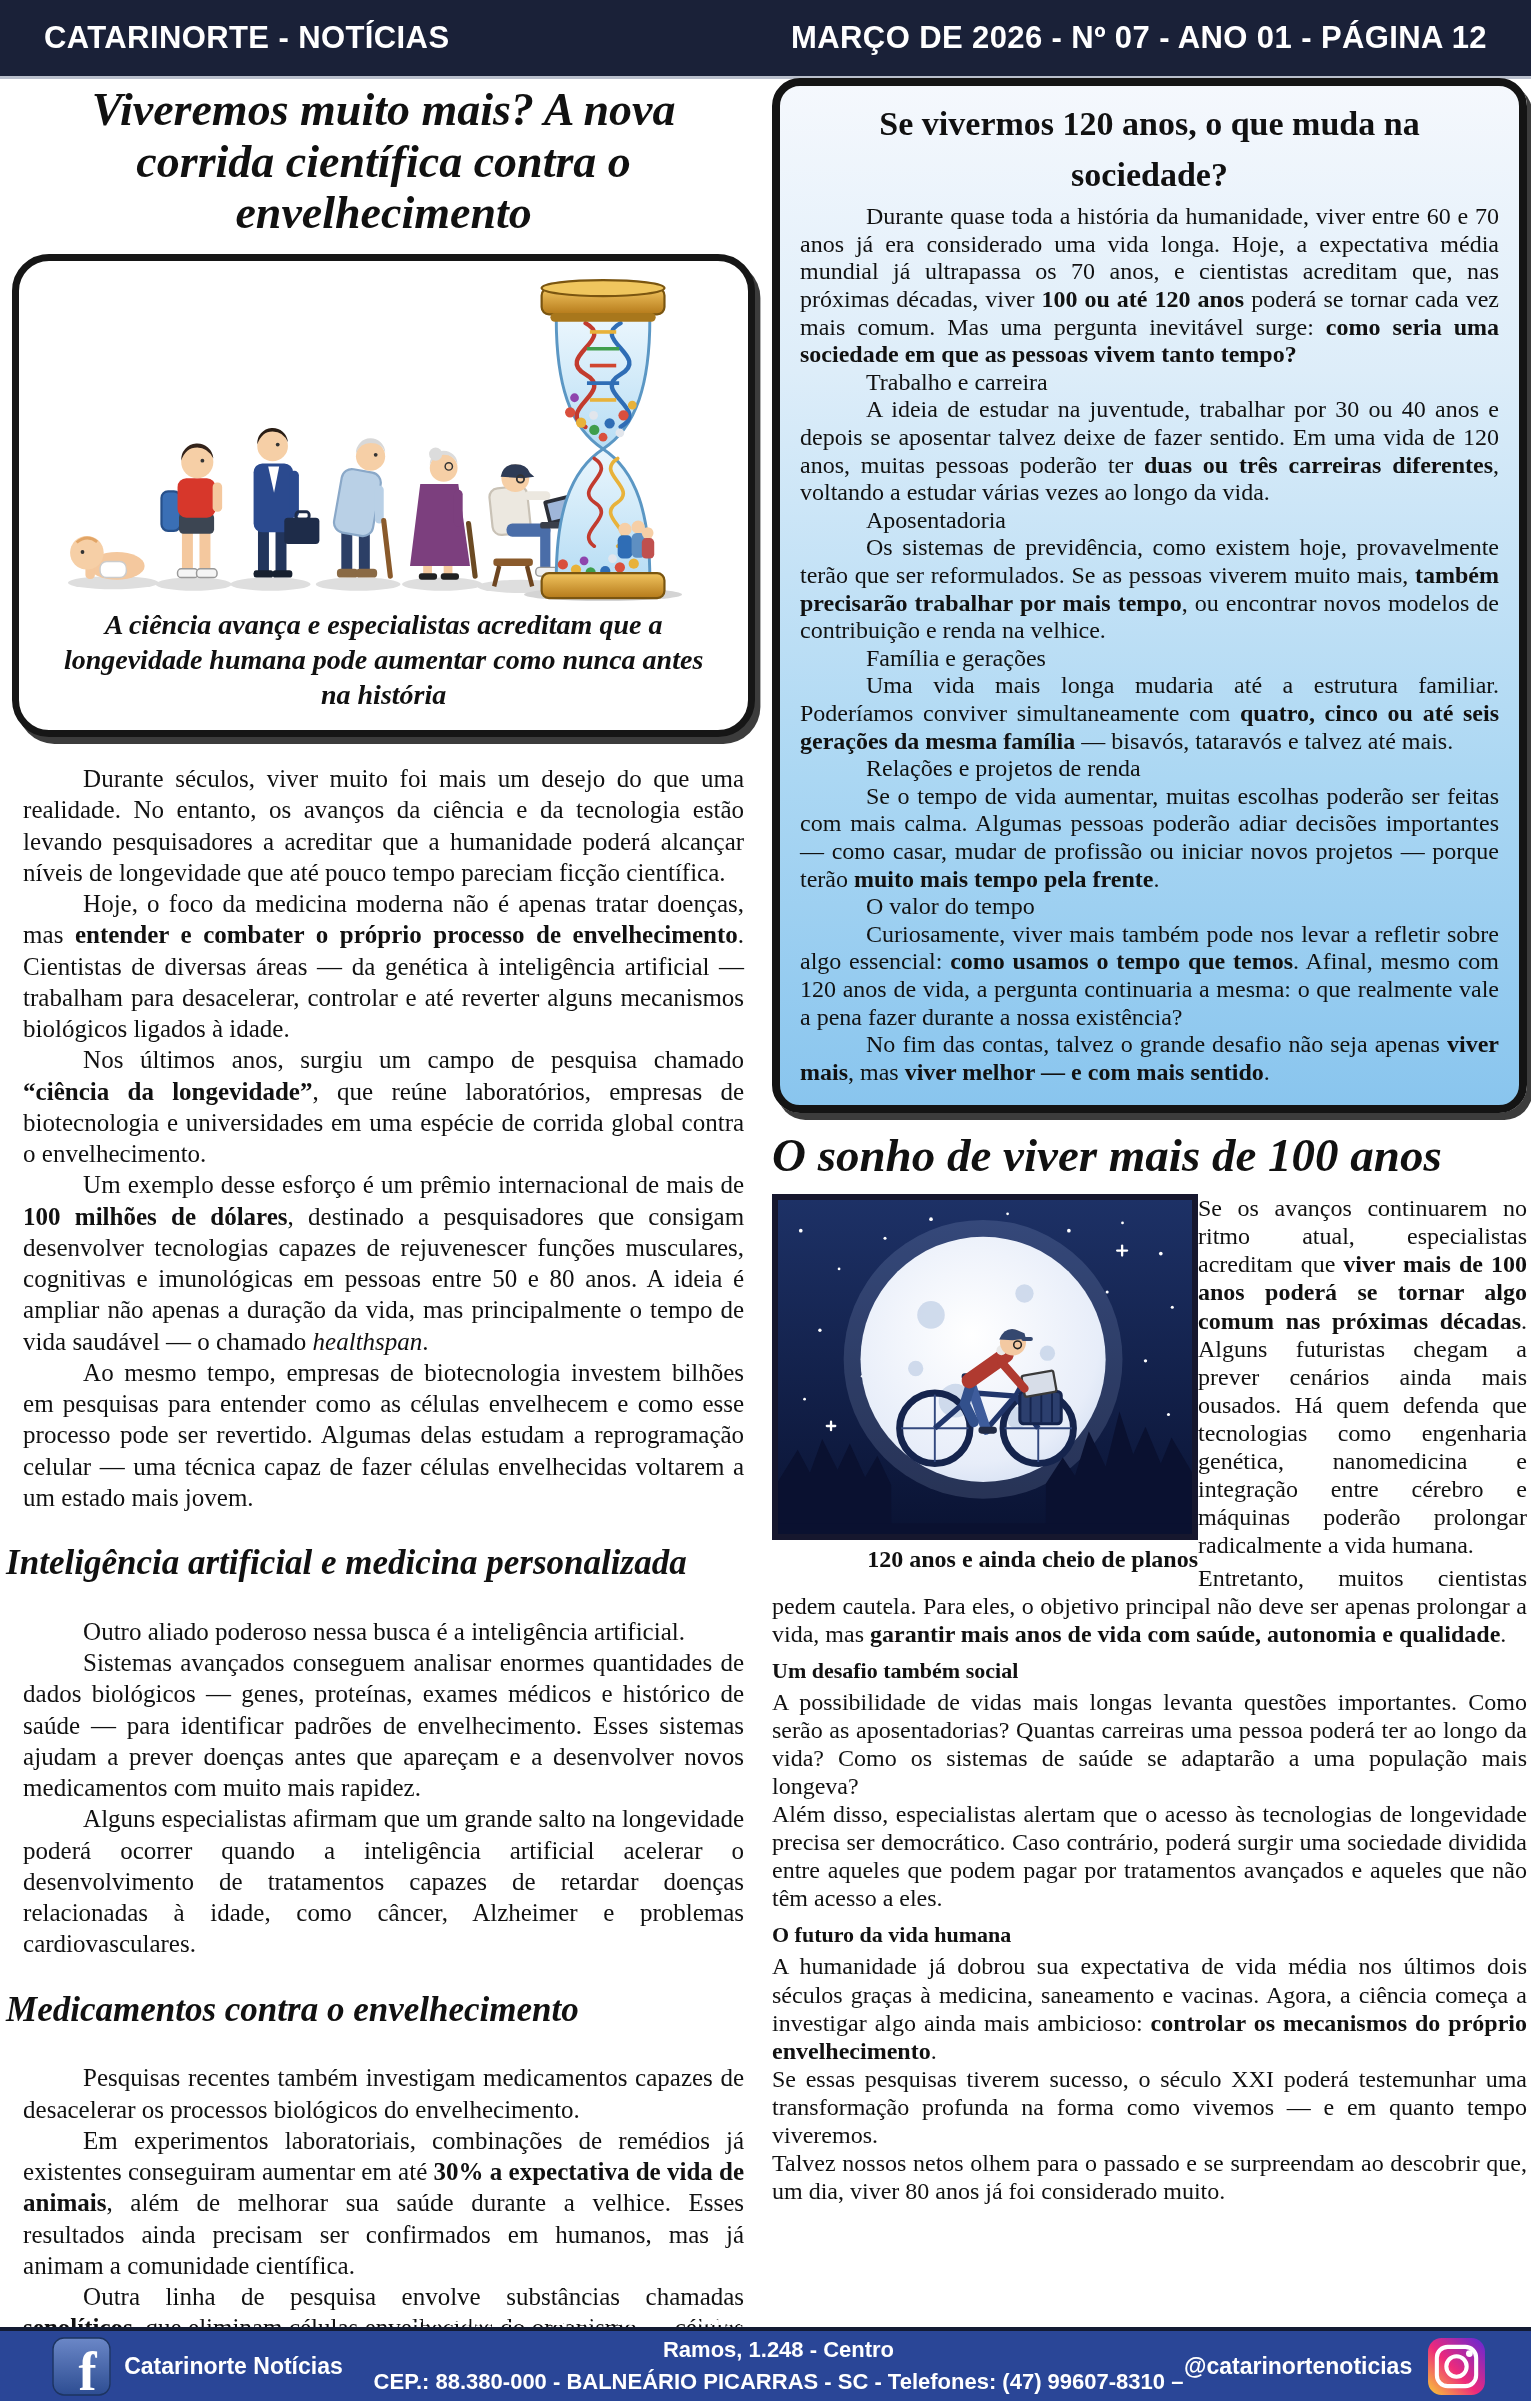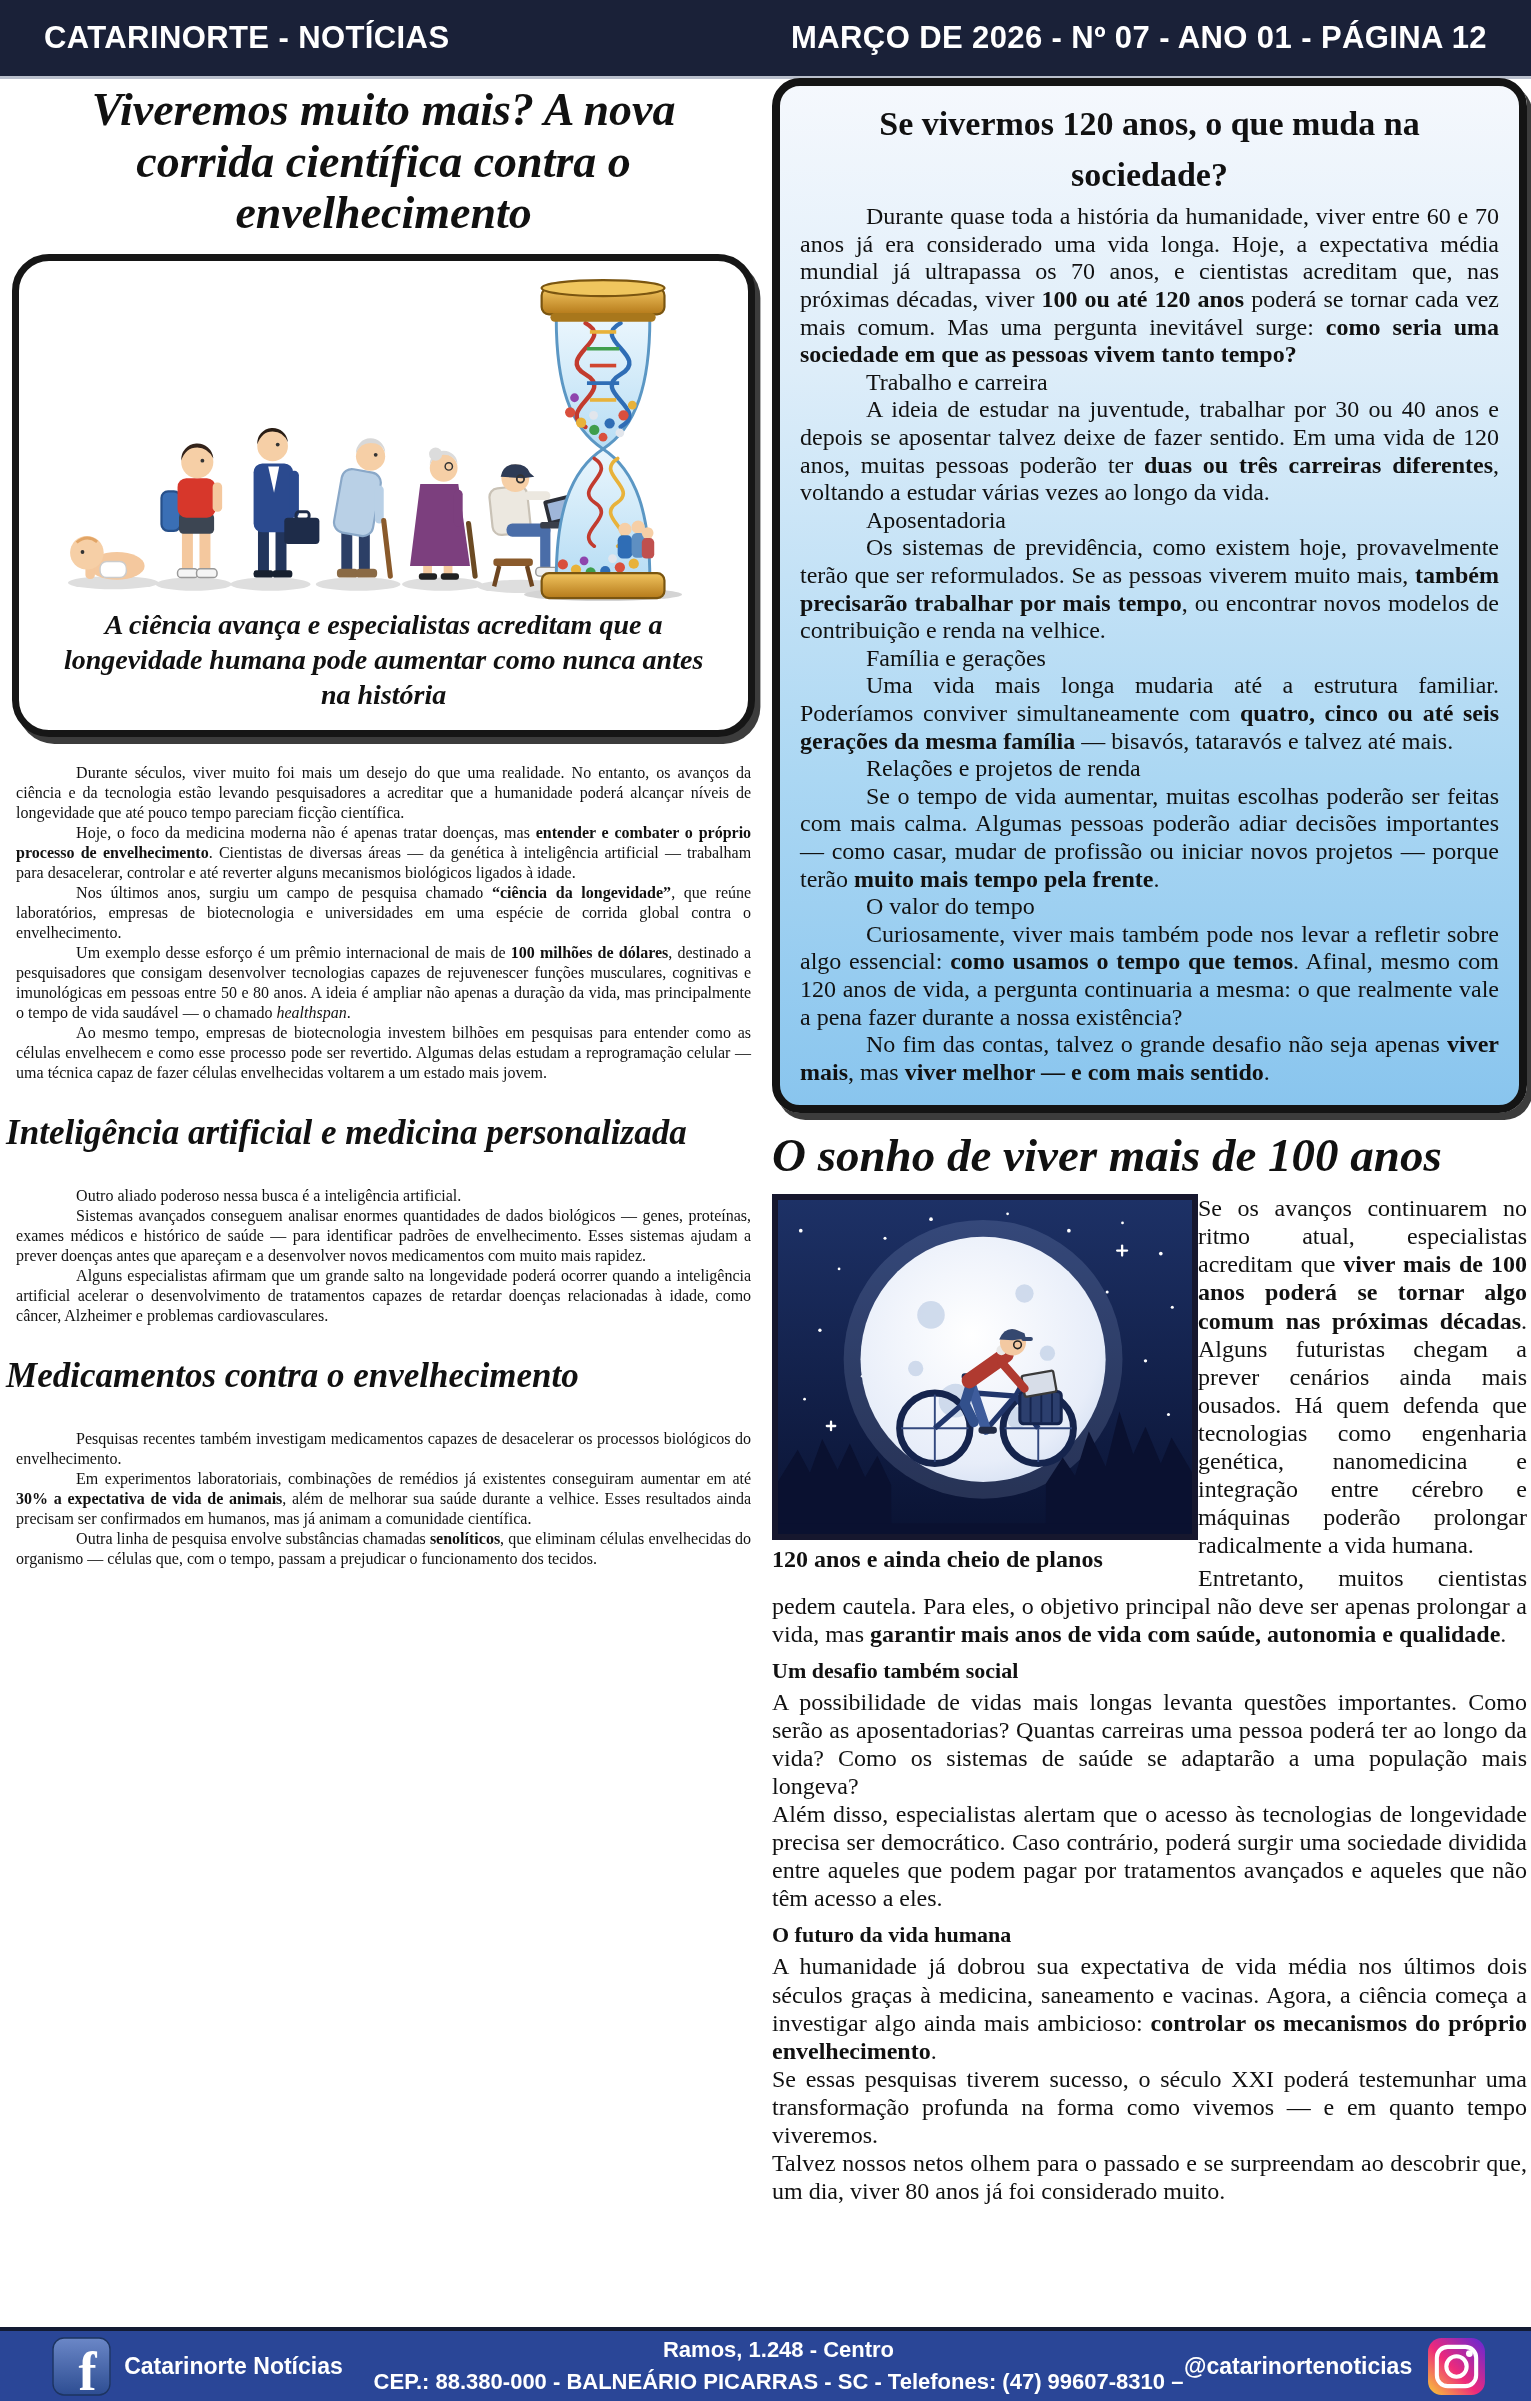--- a/index.html
+++ b/index.html
@@ -17,39 +17,39 @@
   .col-right{position:absolute;left:772px;top:78px;width:755px;}
 
   h1.headline{font-style:italic;font-weight:700;font-size:46px;line-height:1.12;
               text-align:center;margin:9.2px 18.4px 15.3px;}
   .artbox{margin:3.1px 6.1px 0;border:7.7px solid #161616;border-radius:37px;
           box-shadow:5.4px 6.9px 0 #3c3c3c;padding:10.7px 7.7px 6.1px;background:#fff;}
   .artbox svg{display:block;width:100%;height:329px;}
   .artcaption{font-weight:700;font-style:italic;font-size:28px;line-height:1.25;
               text-align:center;margin:6.1px 20px 12.2px;}
 
-  .col-left p{font-size:16px;line-height:1.25;text-align:justify;margin:0 10px;}
+  .col-left p{font-size:25px;line-height:1.25;text-align:justify;margin:0 17px;}
   .col-left p.ind{text-indent:60px;}
   .col-left p.first{margin-top:26px;}
   h2.lheading{font-style:italic;font-weight:700;font-size:35px;margin:32px 0 34px;line-height:1.05;}
 
   
   .bluebox{border:8.4px solid #141414;border-radius:28px;box-shadow:5.4px 6.9px 0 #3c3c3c;
            background:linear-gradient(180deg,#f5f8fd 0%,#ddedf9 28%,#abd7f3 68%,#89c5ee 100%);
            padding:6.1px 20px 18.4px;box-sizing:border-box;}
   .boxtitle{font-weight:700;font-size:34px;text-align:center;line-height:1.5;margin:6.1px 27.6px 3.1px;}
   .bluebox p{font-size:24px;line-height:1.15;text-align:justify;margin:0;}
   .bluebox p.ind{text-indent:66px;}
 
   h1.dream{font-style:italic;font-weight:700;font-size:47px;line-height:1.05;margin:18.4px 0 13.8px;}
 
   .moonfig{float:left;width:426px;margin:3.1px 13.8px 3.1px 0;}
   .moonframe{border:6.1px solid #16172e;background:#0c1838;}
   .moonframe svg{display:block;width:100%;height:334px;}
-  .mooncaption{font-weight:700;font-size:24px;text-align:left;margin-top:6.1px;}
+  .mooncaption{font-weight:700;font-size:24px;text-align:right;margin-top:6.1px;}
 
   .dreambody p{font-size:24px;line-height:1.17;text-align:justify;margin:0;}
   .dreambody p.gap{margin-top:4.6px;}
   h2.rheading{font-weight:700;font-size:22px;margin:10.7px 0 6.1px;line-height:1.05;}
 
   
   .footer{position:absolute;left:0;right:0;bottom:0;height:74px;background:#2a4697;
           border-top:4.6px solid #131b33;box-sizing:border-box;display:flex;align-items:center;
           font-family:"Liberation Sans",sans-serif;color:#fff;font-weight:700;}
   .fleft{display:flex;align-items:center;gap:12.2px;margin-left:51px;width:322px;flex:none;}

